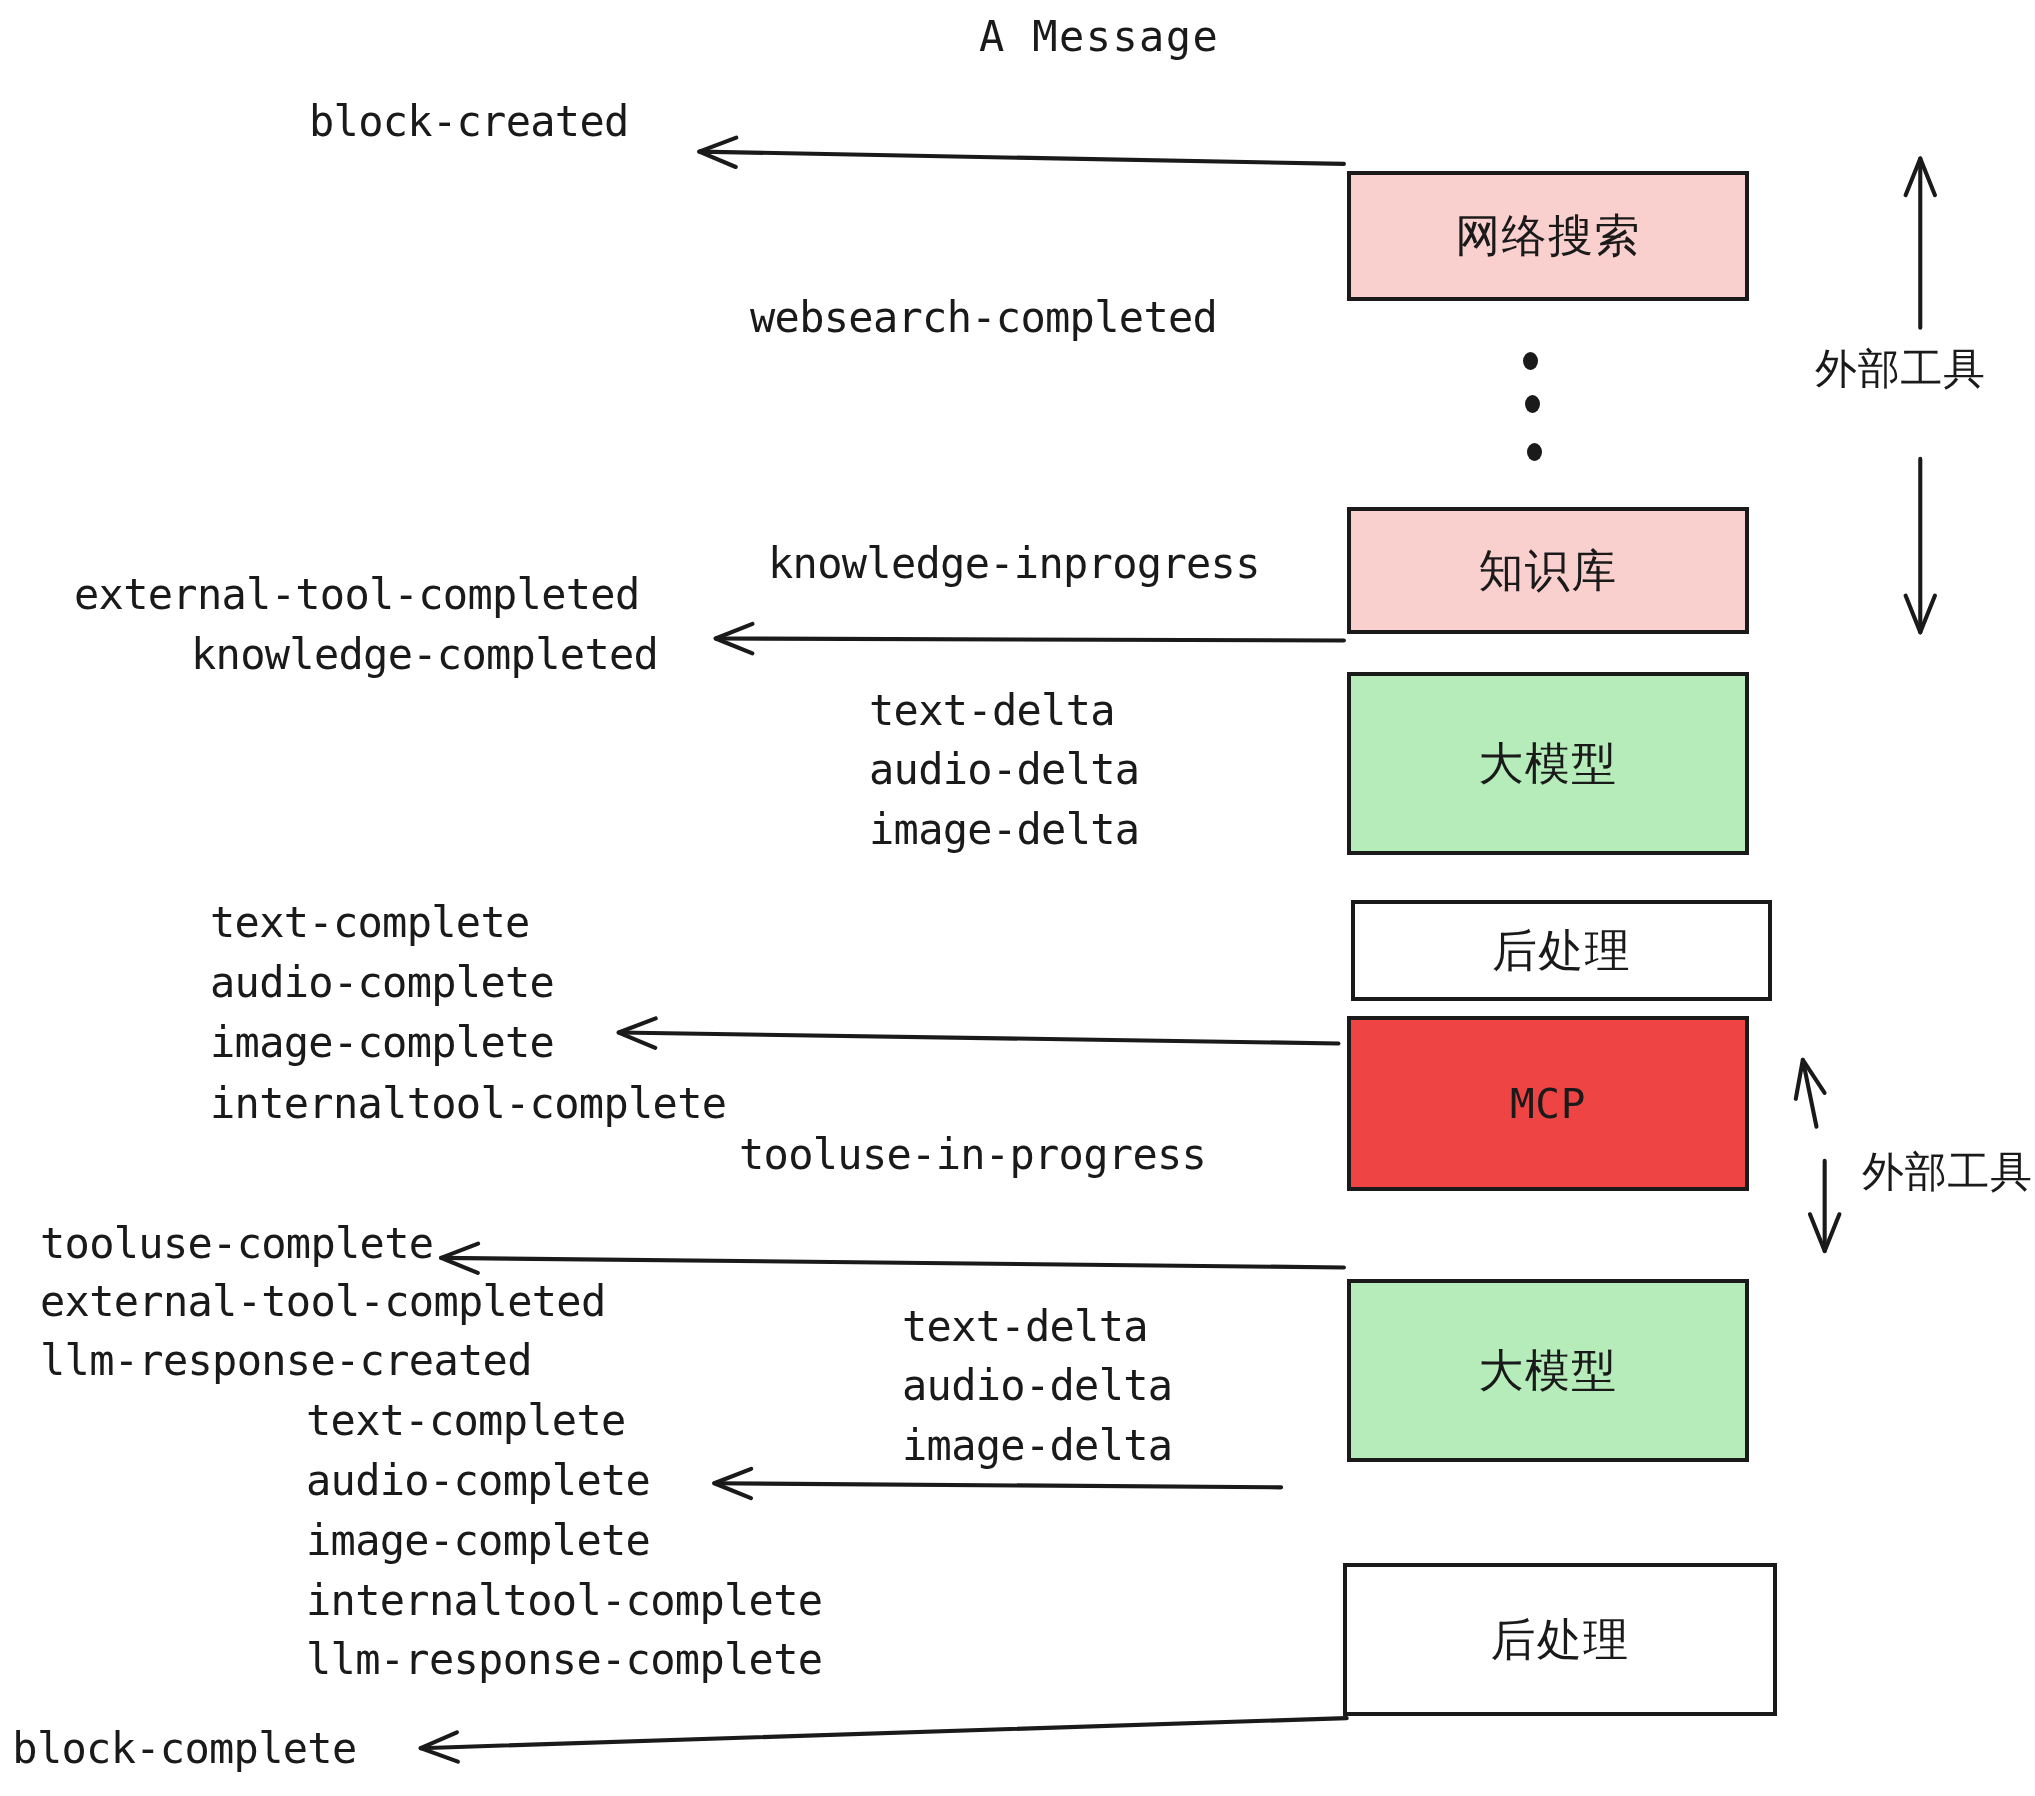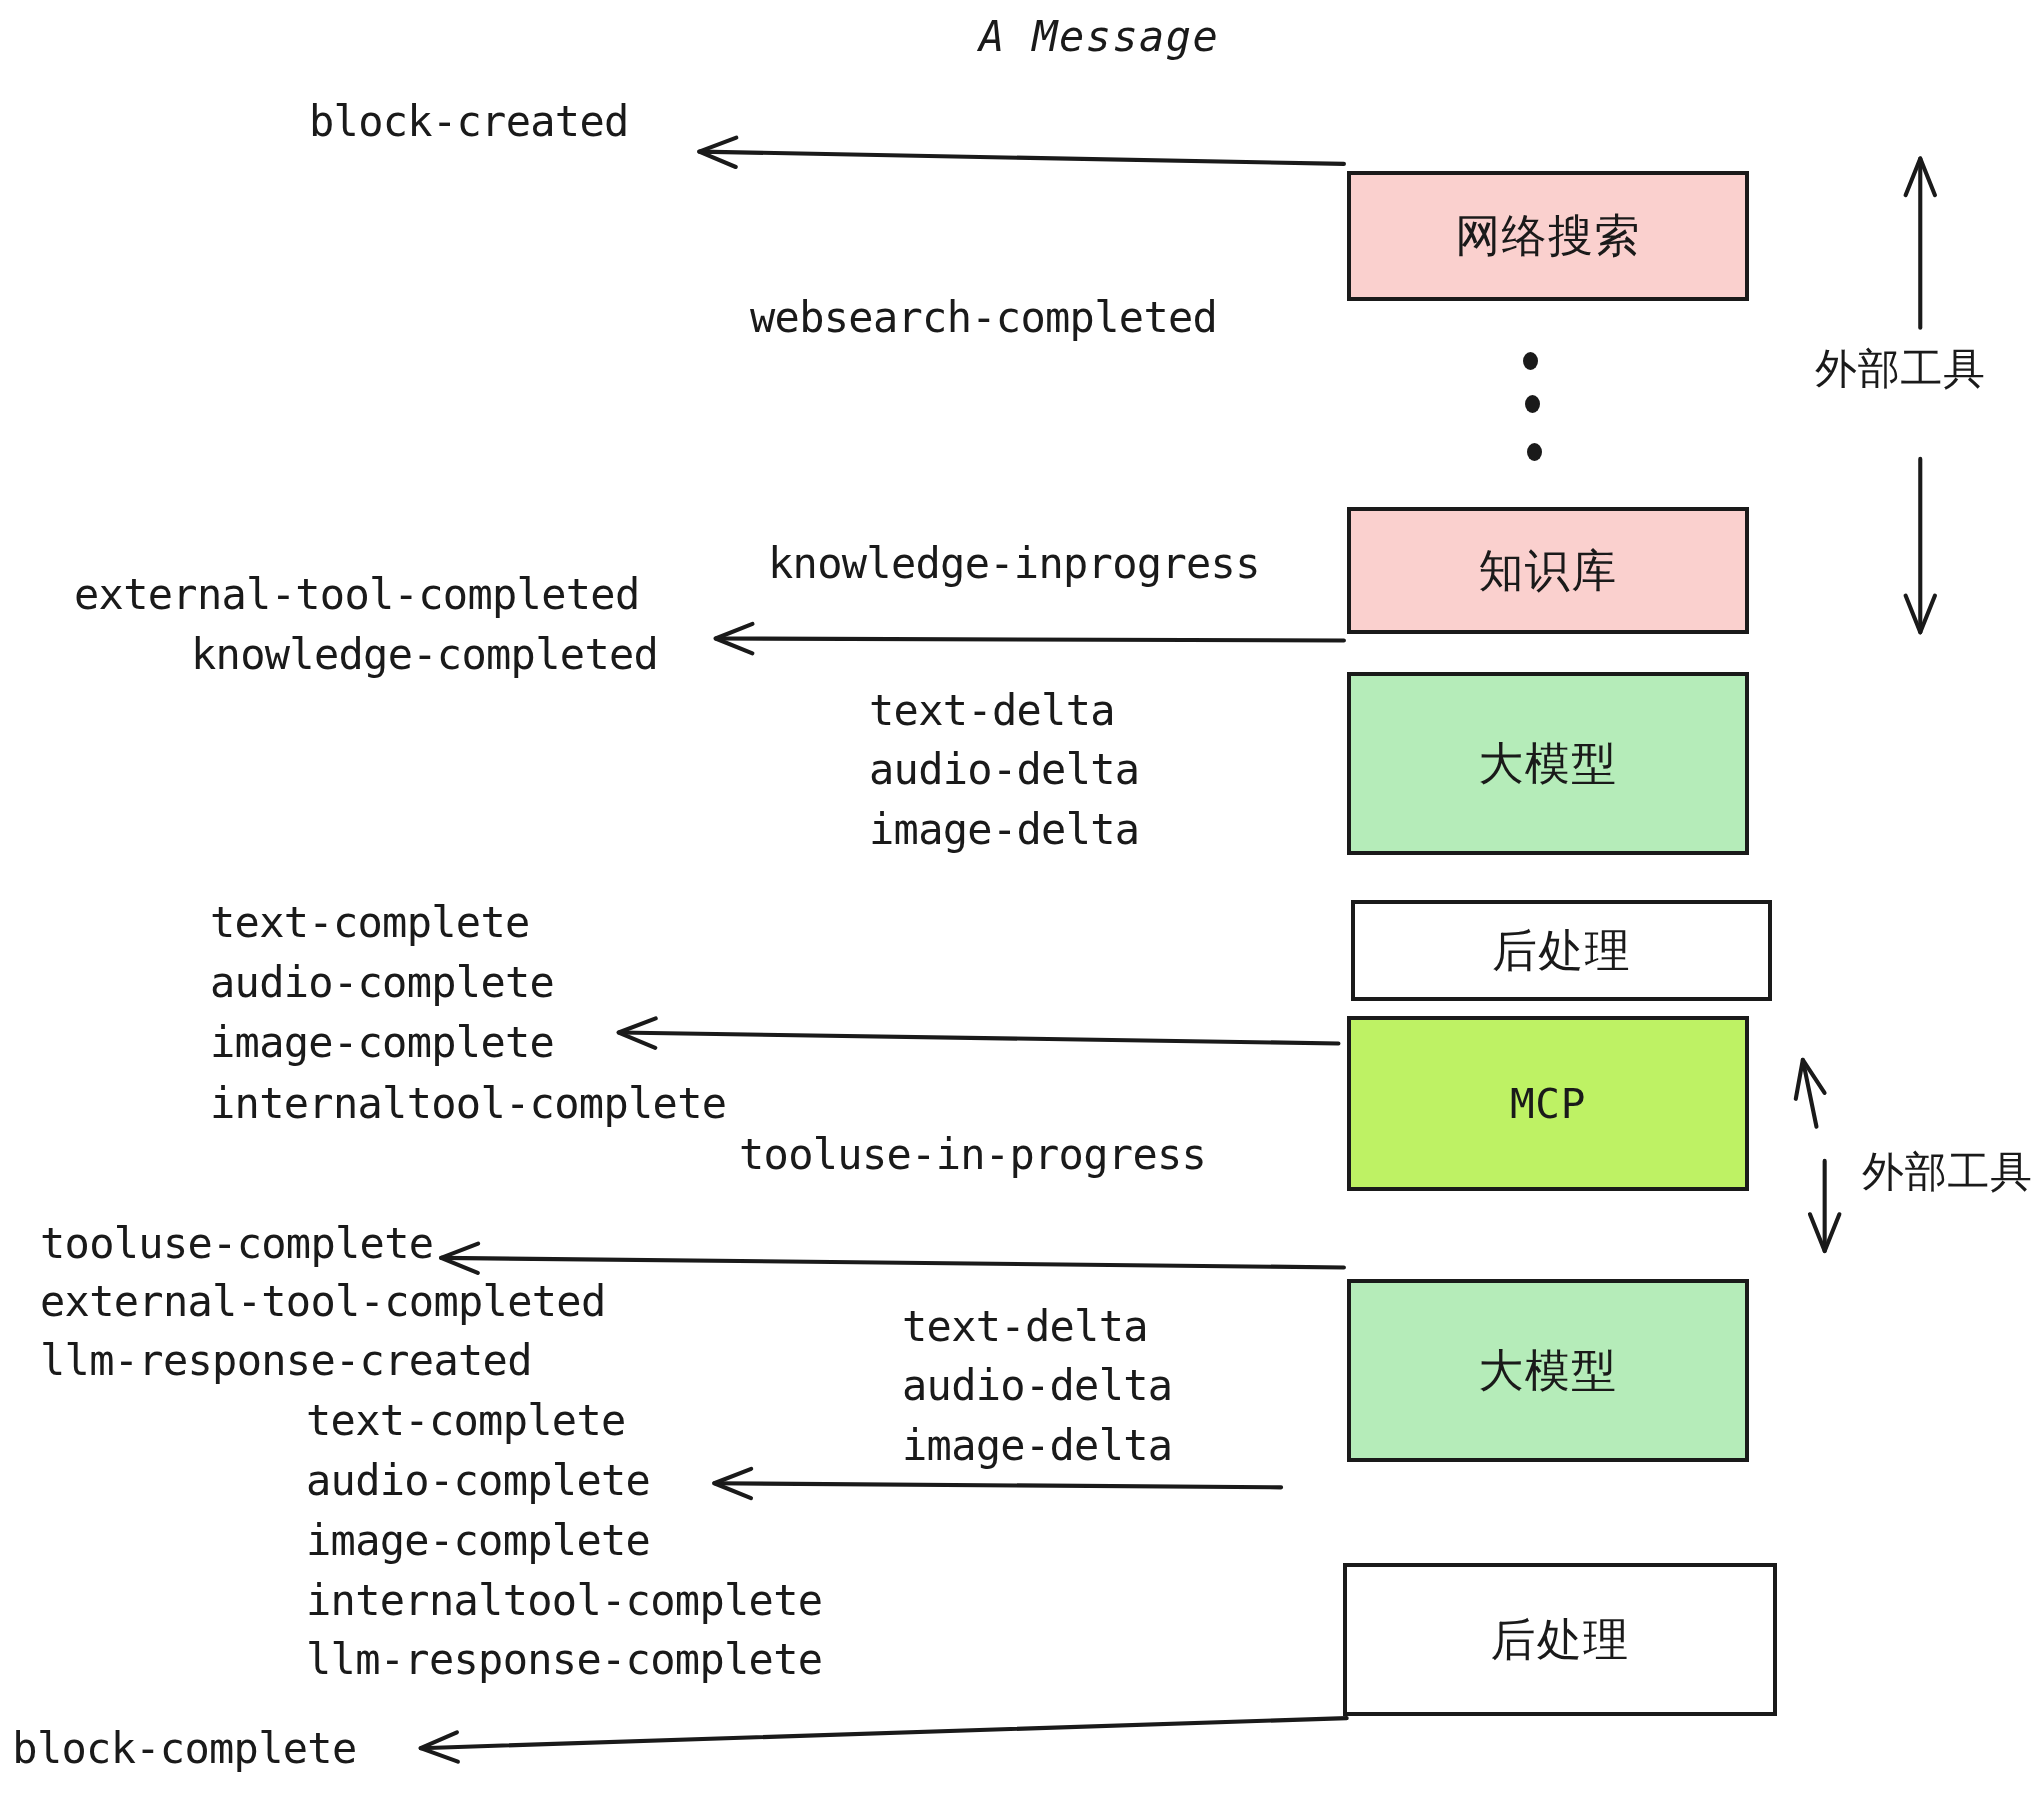--- a/index.html
+++ b/index.html
@@ -71,27 +71,27 @@
     width: 2035px;
     height: 1796px;
     pointer-events: none;
   }
 </style>
 </head>
 <body>
 
 <div id="stage">
 
-  <div class="title" style="left:979px; top:12.3px;font-style:italic;">A Message</div>
+  <div class="title" style="left:979px; top:12.3px;">A Message</div>
 
   <div class="node" id="node-0" style="left: 1347px; top: 171px; width: 402px; height: 130px; background: rgb(250, 208, 206); border-color: rgb(26, 26, 26);">网络搜索</div>
   <div class="node" id="node-1" style="left: 1347px; top: 507px; width: 402px; height: 127px; background: rgb(250, 208, 206); border-color: rgb(26, 26, 26);">知识库</div>
   <div class="node" id="node-2" style="left: 1347px; top: 672px; width: 402px; height: 183px; background: rgb(181, 236, 185); border-color: rgb(26, 26, 26);">大模型</div>
   <div class="node" id="node-3" style="left: 1351px; top: 900px; width: 421px; height: 101px; background: rgb(255, 255, 255); border-color: rgb(26, 26, 26);">后处理</div>
-  <div class="node mcp-node" id="node-4" style="left: 1347px; top: 1016px; width: 402px; height: 175px; background: #bef264; border-color: rgb(26, 26, 26);">MCP</div>
+  <div class="node mcp-node" id="node-4" style="left: 1347px; top: 1016px; width: 402px; height: 175px; background: #ef4444; border-color: rgb(26, 26, 26);">MCP</div>
   <div class="node" id="node-5" style="left: 1347px; top: 1279px; width: 402px; height: 183px; background: rgb(181, 236, 185); border-color: rgb(26, 26, 26);">大模型</div>
   <div class="node" id="node-6" style="left: 1343px; top: 1563px; width: 434px; height: 153px; background: rgb(255, 255, 255); border-color: rgb(26, 26, 26);">后处理</div>
 
   <div class="evt" id="evt-0" style="left: 309px; top: 101px;">block-created</div>
   <div class="evt" id="evt-3" style="left: 750px; top: 297px;">websearch-completed</div>
   <div class="evt" id="evt-5" style="left: 768px; top: 543px; text-align: center;">knowledge-inprogress</div>
   <div class="evt" id="evt-6" style="left: 74px; top: 574px;">external-tool-completed</div>
   <div class="evt" id="evt-7" style="left: 191px; top: 634px;">knowledge-completed</div>
   <div class="evt" id="evt-8" style="left: 869px; top: 690px;">text-delta</div>
   <div class="evt" id="evt-9" style="left: 869px; top: 749px;">audio-delta</div>

